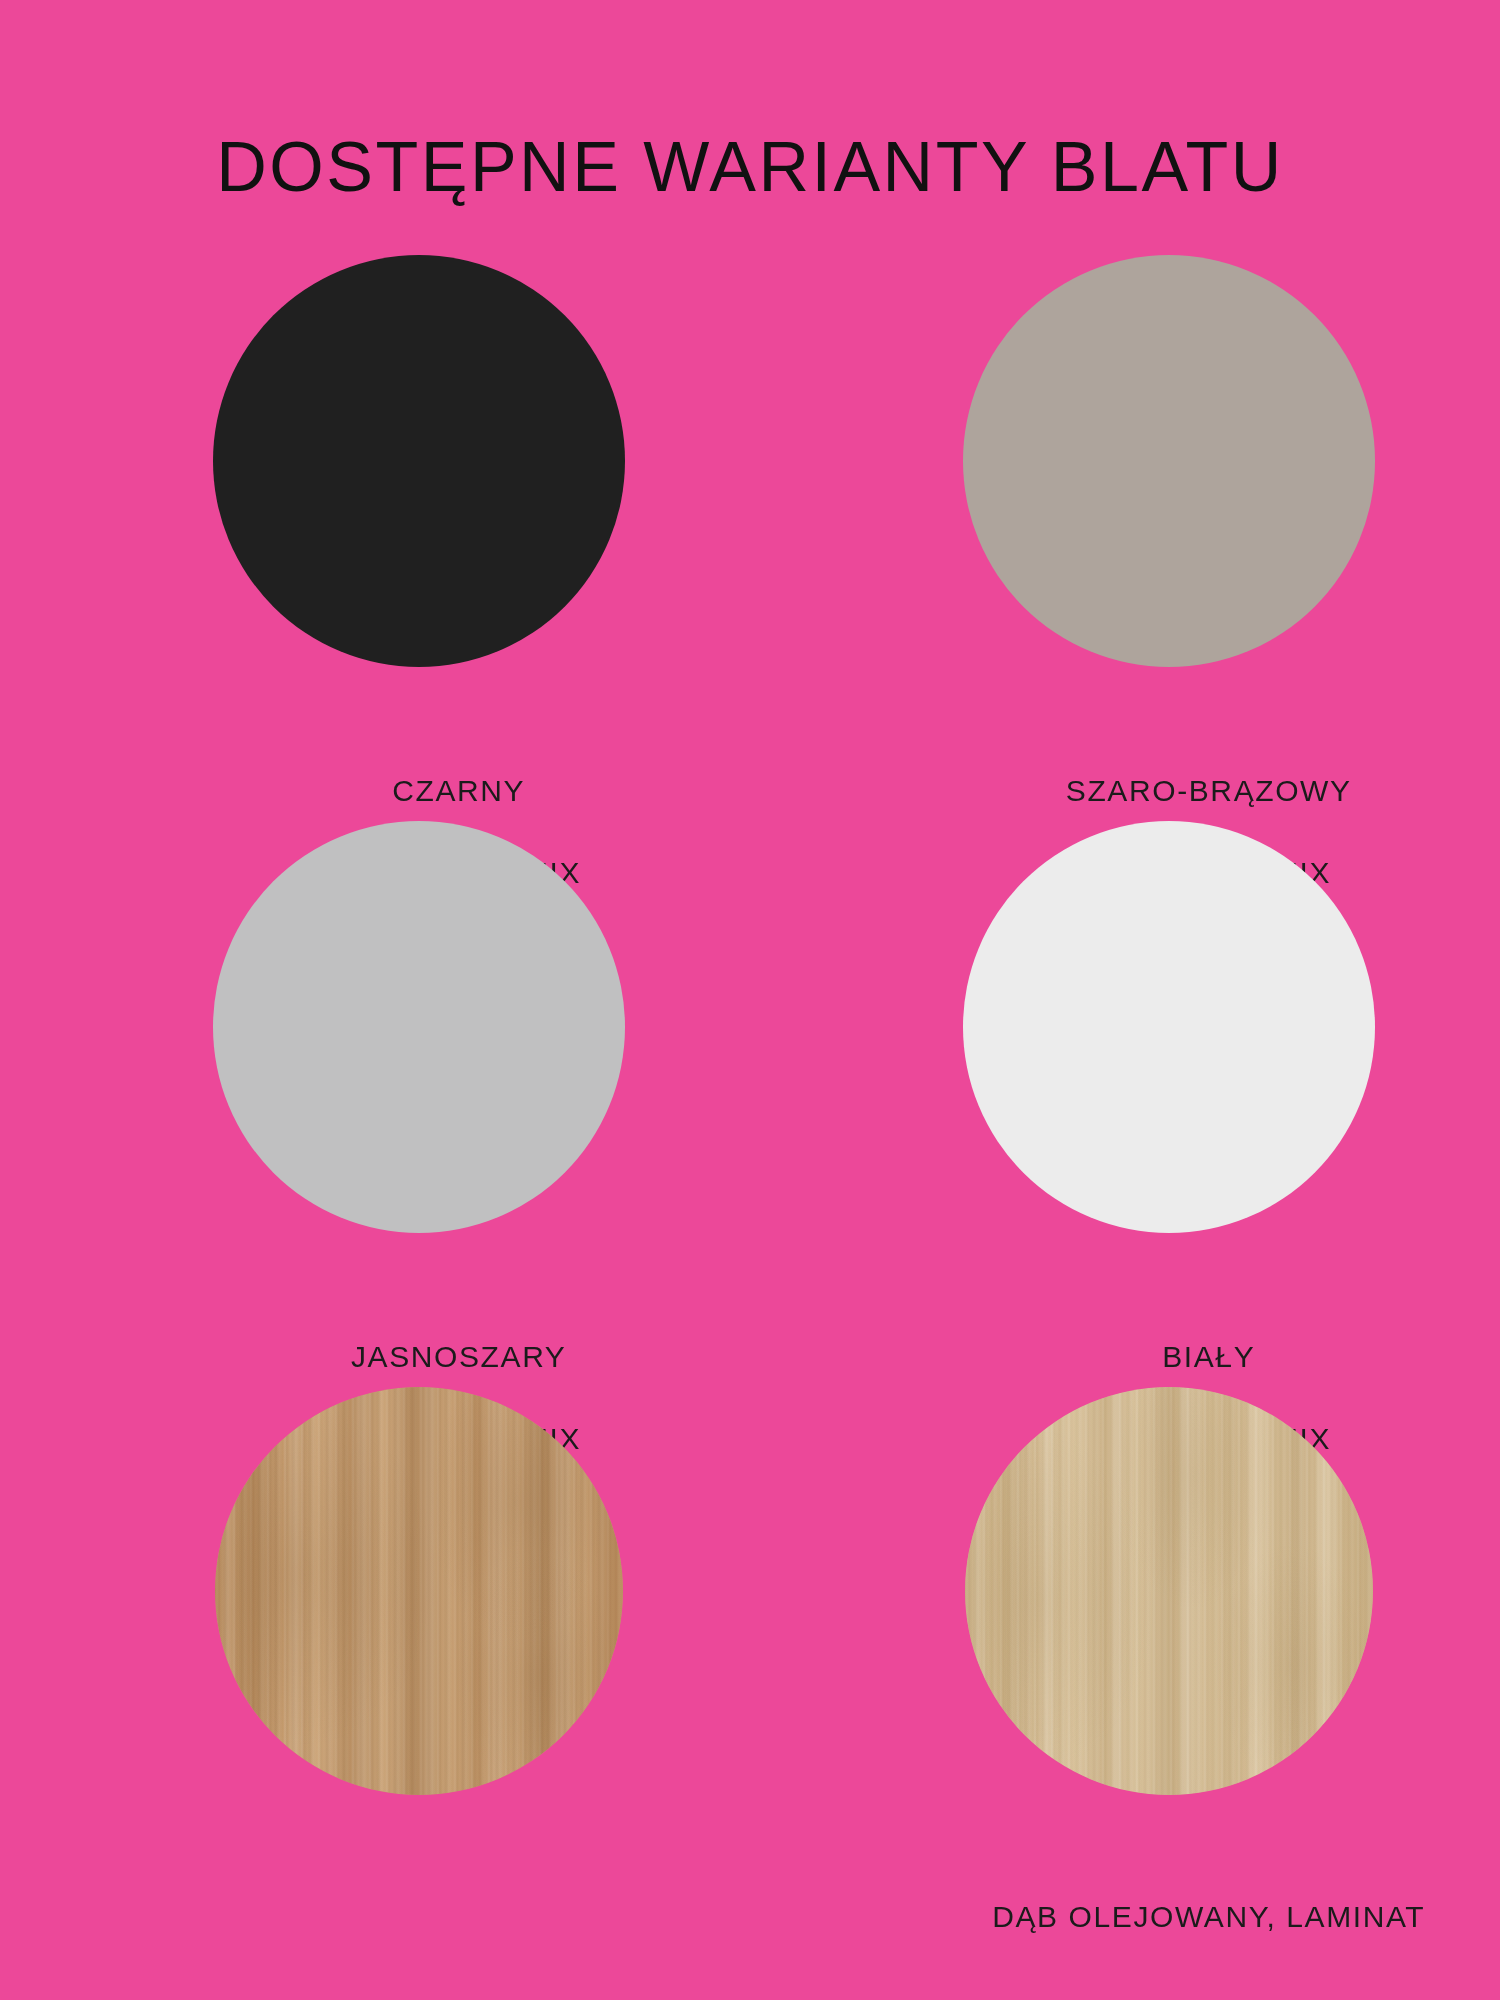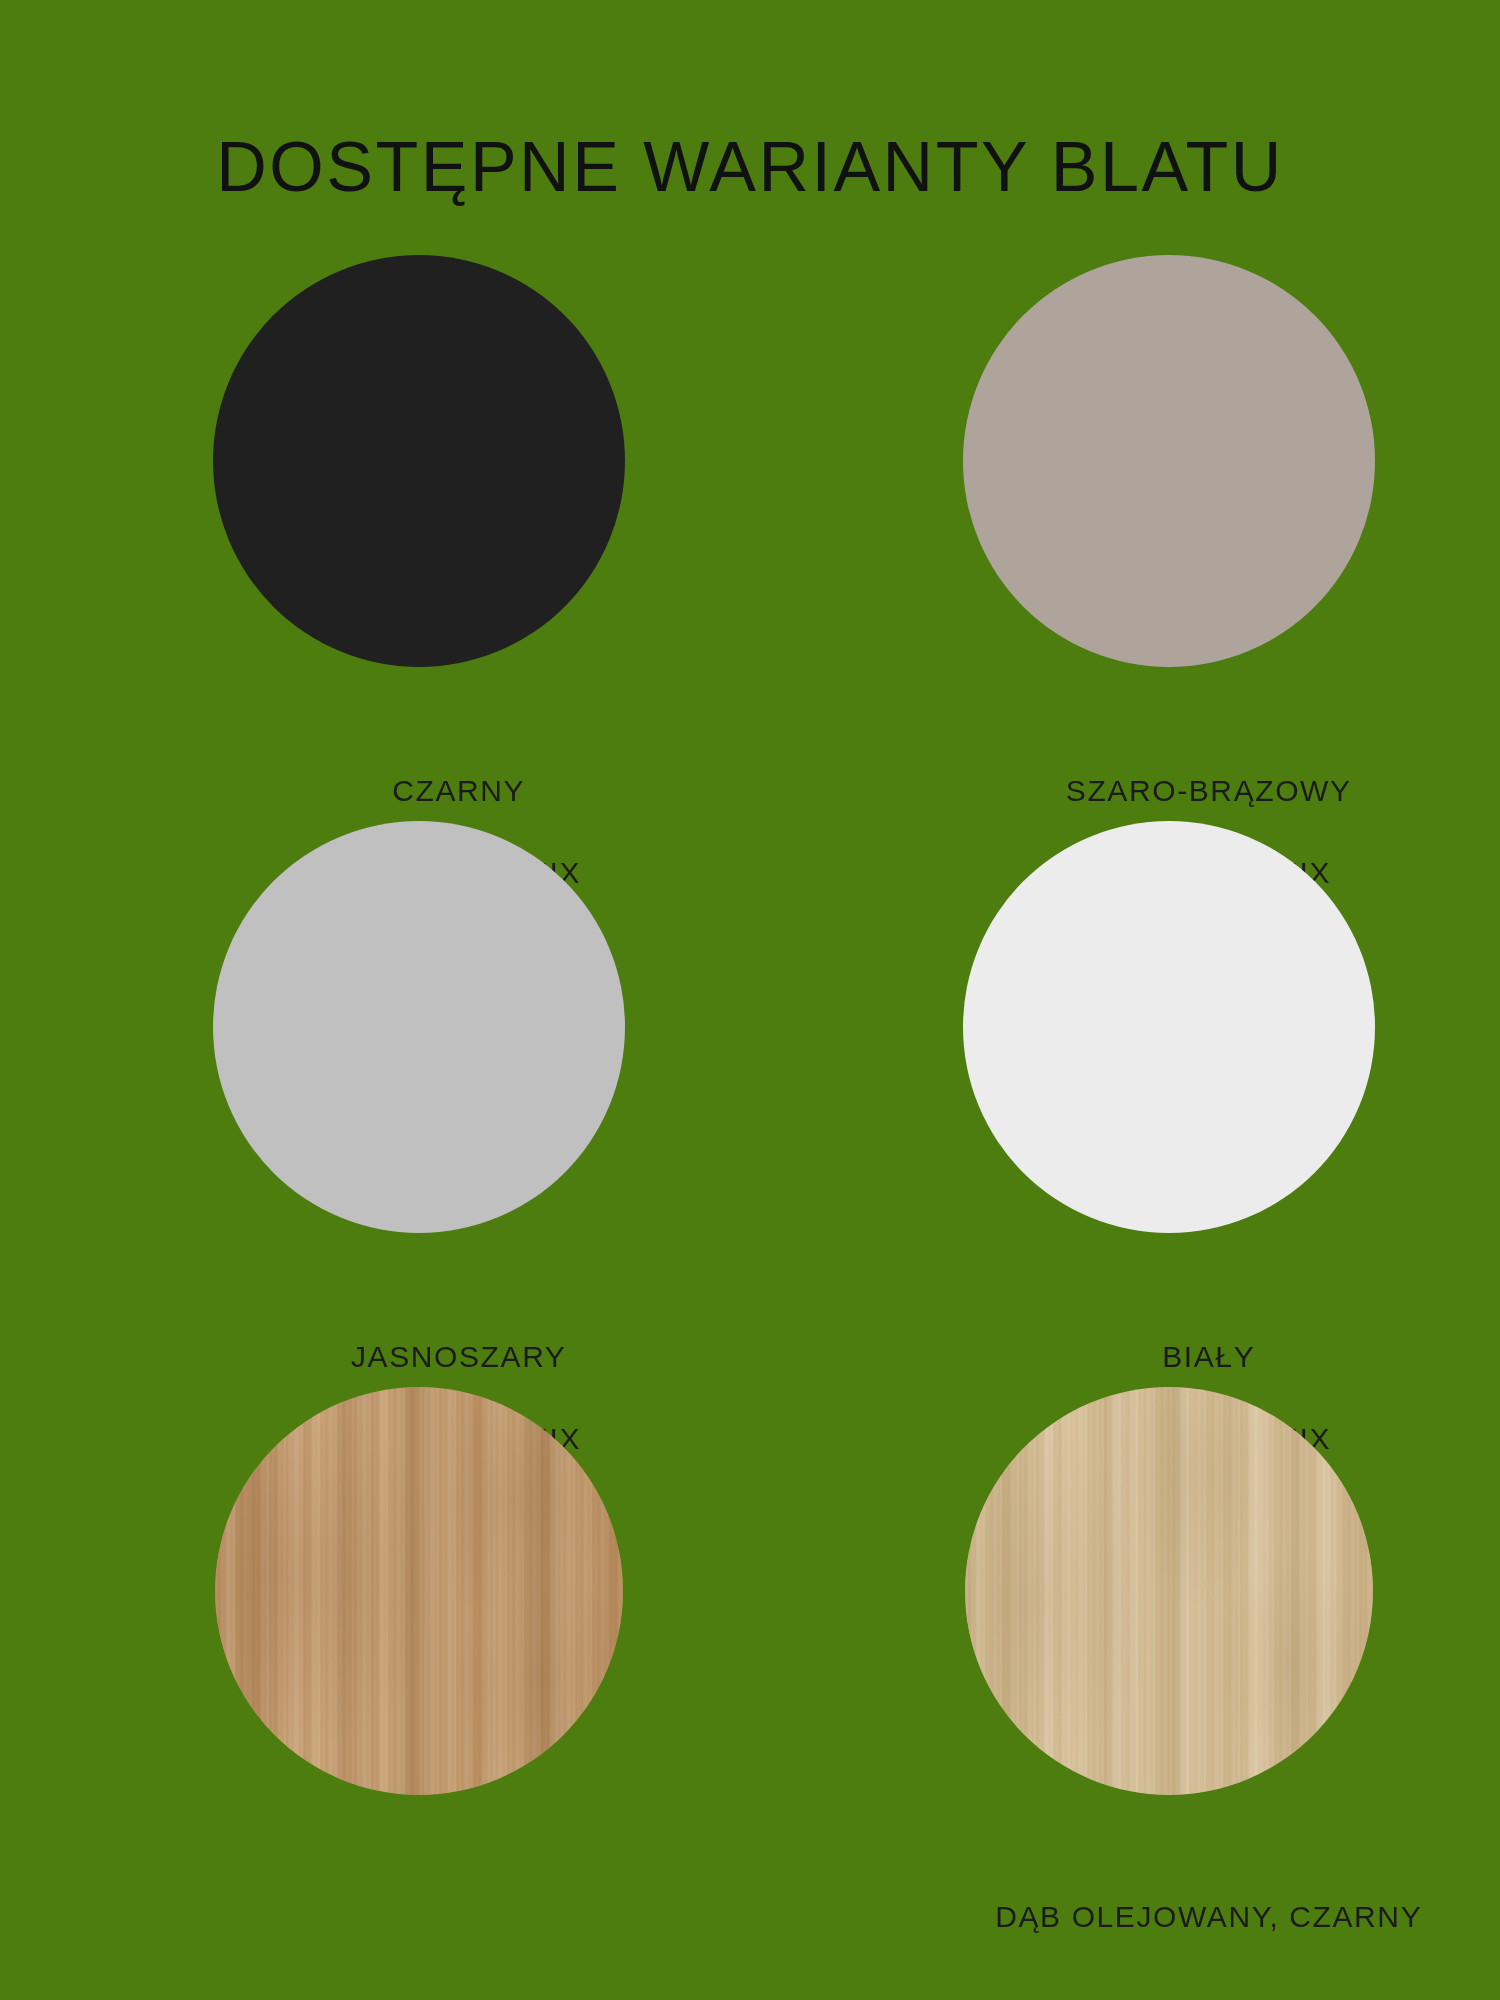--- a/index.html
+++ b/index.html
@@ -14,21 +14,21 @@
     font-family: "Liberation Sans", "DejaVu Sans", sans-serif;
     color: #1b1b1b;
     overflow: hidden;
     position: relative;
   }
 
   .page {
     width: 1500px;
     height: 2000px;
     box-sizing: border-box;
-    background: #4d7c0f;
+    background: #ec4899;
     position: relative;
   }
 
   
   .page-title {
     position: absolute;
     top: 78px;
     left: 0;
     width: 1500px;
     text-align: center;
@@ -231,18 +231,18 @@
       </div>
     </div>
 
     <div class="swatch-cell row-3">
       <div class="swatch-disc wood wood-oak" style="background-color: rgb(197, 155, 109);"></div>
     </div>
 
     <div class="swatch-cell row-3">
       <div class="swatch-disc wood wood-oak-bleached" style="background-color: rgb(211, 186, 145);"></div>
       <div class="swatch-label">
-        <span>DĄB OLEJOWANY, CZARNY</span>
+        <span>DĄB OLEJOWANY, LAMINAT</span>
       </div>
     </div>
 
   </div>
 </div>
 
 </body></html>

